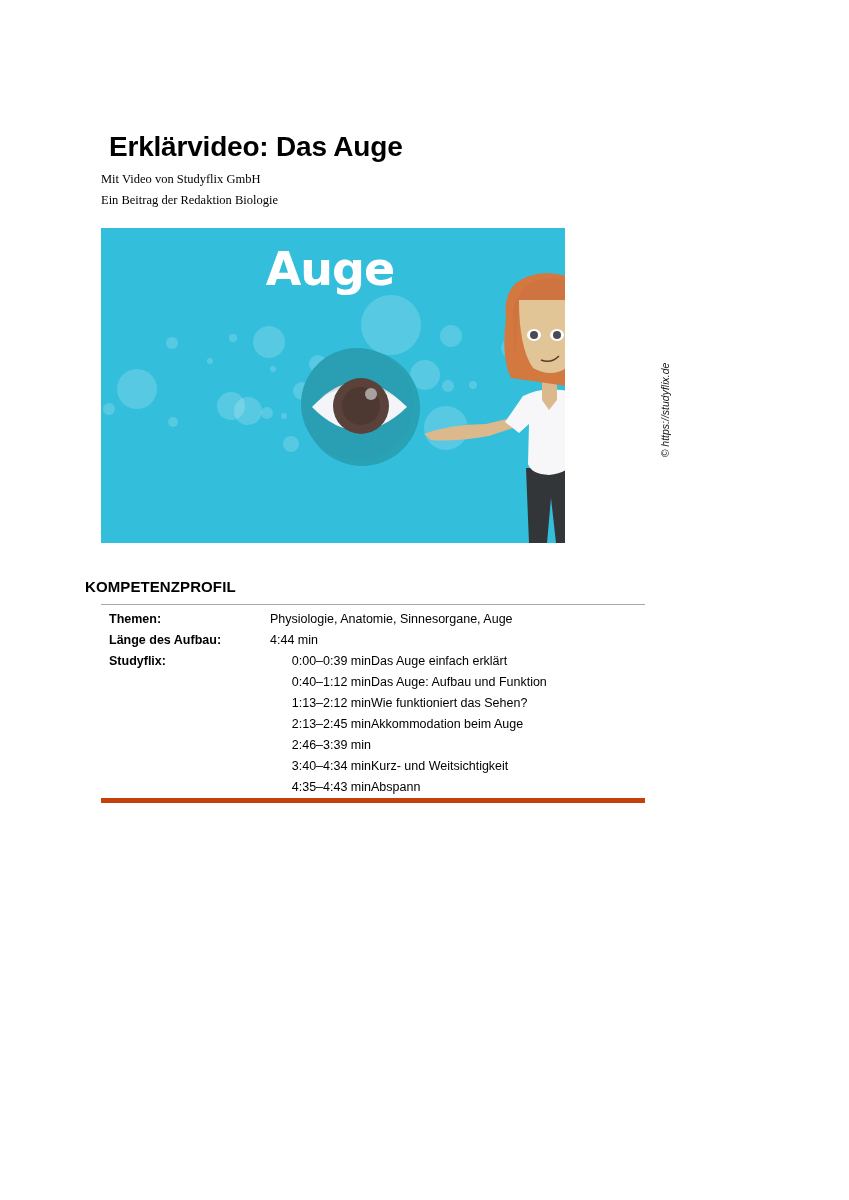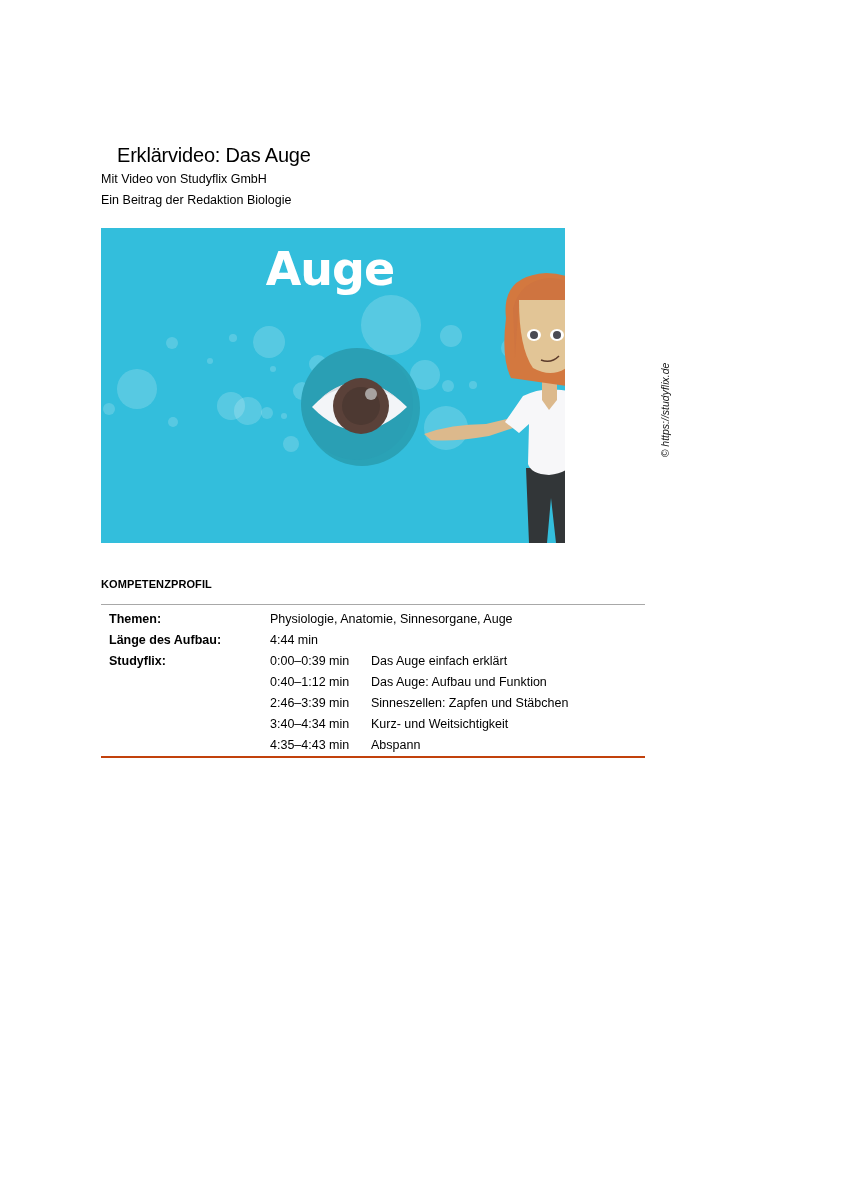--- a/index.html
+++ b/index.html
@@ -13,30 +13,30 @@
       position: relative;
       overflow: hidden;
       font-family: "DejaVu Sans", "Liberation Sans", sans-serif;
       color: #000;
     }
     .page-title {
       position: absolute;
       left: 101px;
       top: 124px;
       font-family: "Liberation Sans", "DejaVu Sans", sans-serif;
-      font-weight: normal;
-      font-size: 20px;
+      font-weight: bold;
+      font-size: 28px;
       letter-spacing: -0.2px;
-      margin: 16px;
+      margin: 8px;
       line-height: 30px;
     }
     .meta-line {
       position: absolute;
       left: 101px;
-      font-family: Liberation Sans, sans-serif;
+      font-family: Liberation Serif, serif;
       font-size: 12.5px;
       line-height: 16px;
     }
     .meta-1 { top: 171px; }
     .meta-2 { top: 192px; text-align: center; }
 
     .banner {
       position: absolute;
       left: 101px;
       top: 228px;
@@ -73,35 +73,35 @@
       white-space: nowrap;
       font-family: "Liberation Sans", sans-serif;
       font-style: italic;
       font-size: 10.5px;
       transform: translate(-50%, -50%) rotate(-90deg);
       color: #111;
     }
 
     .section-heading {
       position: absolute;
-      left: 101px;
+      left: 85px;
       top: 578px;
       font-family: "Liberation Sans", "DejaVu Sans", sans-serif;
       font-weight: bold;
-      font-size: 11px;
+      font-size: 15px;
       margin: 0;
       letter-spacing: 0.1px;
     }
     .profile-table {
       position: absolute;
       left: 101px;
       top: 604px;
       width: 544px;
       border-top: 1px solid #a8a8a8;
-      border-bottom: 2px solid #c2410c;
+      border-bottom: 5px solid #c2410c;
       font-family: "Liberation Sans", "DejaVu Sans", sans-serif;
       font-size: 12.5px;
       padding: 4px 0 0 0;
     }
     .row {
       display: flex;
       height: 21px;
       line-height: 21px;
     }
     .row-label {
@@ -111,20 +111,21 @@
       box-sizing: border-box;
     }
     .row-value {
       padding-left: 7px;
       text-align: center;
     }
     .section-time {
       width: 101px;
       padding-left: 7px;
       box-sizing: content-box;
+      text-align: right;
     }
     .section-title {
       padding-left: 0;
     }
   </style>
 </head>
 <body>
 
 <h1 class="page-title">Erklärvideo: Das Auge</h1>
 <div class="meta-line meta-1">Mit Video von Studyflix GmbH</div>
@@ -218,22 +219,31 @@
     <div class="section-time">0:00–0:39 min</div>
     <div class="section-title">Das Auge einfach erklärt</div>
   </div>
   <div class="row">
     <div class="row-label"></div>
     <div class="section-time">0:40–1:12 min</div>
     <div class="section-title">Das Auge: Aufbau und Funktion</div>
   </div>
   <div class="row">
     <div class="row-label"></div>
+    <div class="section-time">1:13–2:12 min</div>
+    <div class="section-title">Wie funktioniert das Sehen?</div>
+  </div>
+  <div class="row">
+    <div class="row-label"></div>
+    <div class="section-time">2:13–2:45 min</div>
+    <div class="section-title">Akkommodation beim Auge</div>
+  </div>
+  <div class="row">
+    <div class="row-label"></div>
     <div class="section-time">2:46–3:39 min</div>
-    <div class="section-title">Sinneszellen: Zapfen und Stäbchen</div>
   </div>
   <div class="row">
     <div class="row-label"></div>
     <div class="section-time">3:40–4:34 min</div>
     <div class="section-title">Kurz- und Weitsichtigkeit</div>
   </div>
   <div class="row">
     <div class="row-label"></div>
     <div class="section-time">4:35–4:43 min</div>
     <div class="section-title">Abspann</div>

